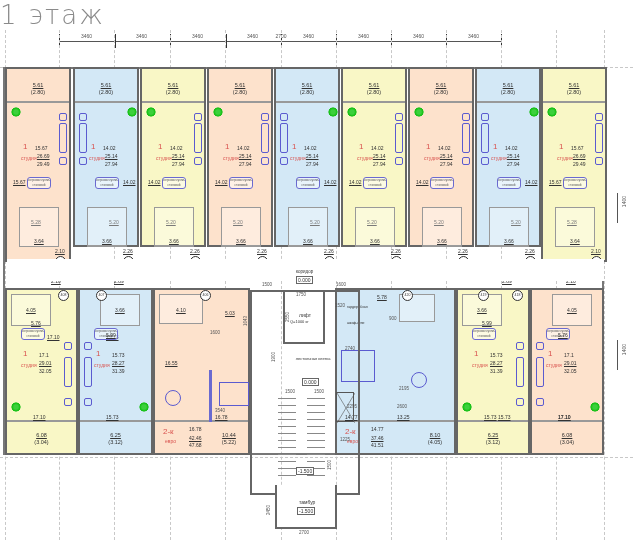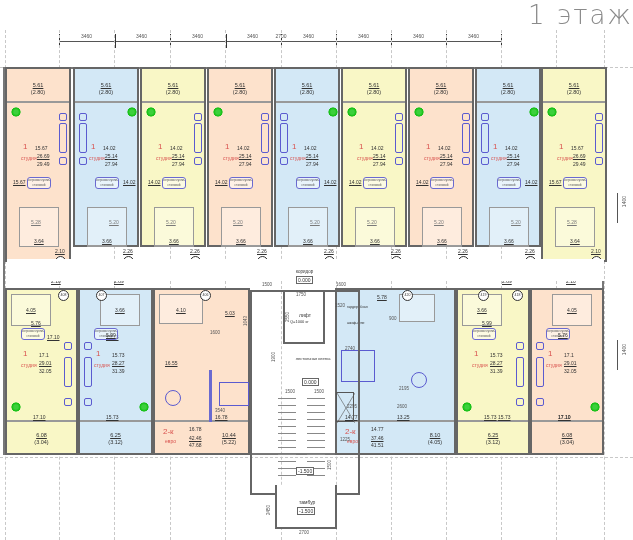--- a/index.html
+++ b/index.html
@@ -1,18 +1,18 @@
 <!DOCTYPE html>
 <html><head>
 <meta charset="utf-8">
 <style>
   * { box-sizing: border-box; margin: 0; padding: 0; }
   html, body { width: 633px; height: 540px; background: #ffffff; overflow: hidden; }
   body { position: relative; font-family: "Liberation Sans", sans-serif; color: #333; }
-  .title { position: absolute; left: 0; top: 0; width: 633px; text-align: right; font-size: 26px; font-weight: 300; color: #8a8a8a; letter-spacing: 2px; font-family: "DejaVu Sans", sans-serif; }
+  .title { position: absolute; left: 0; top: 0; width: 633px; text-align: left; font-size: 26px; font-weight: 300; color: #8a8a8a; letter-spacing: 2px; font-family: "DejaVu Sans", sans-serif; }
   .dimline { position: absolute; left: 59px; top: 41px; width: 442px; height: 1px; background: #555; }
   .dimtick { position: absolute; top: 34px; width: 1px; height: 14px; background: #333; }
   .dimlabel { position: absolute; top: 33px; font-size: 5px; color: #555; text-align: center; width: 55px; }
   .gridline { position: absolute; top: 30px; width: 0; height: 510px; border-left: 1px dashed #c8c8c8; }
   .hgrid { position: absolute; left: 0; width: 633px; height: 0; border-top: 1px dashed #c8c8c8; }
   .wall-outer { position: absolute; left: 3px; top: 67px; width: 601px; height: 388px; border: 2px solid #777; }
   .apt { position: absolute; border: 2px solid #666; }
   .c-or { background: #fde2cc; }
   .c-bl { background: #d3e8f6; }
   .c-ye { background: #f9f7c6; }

